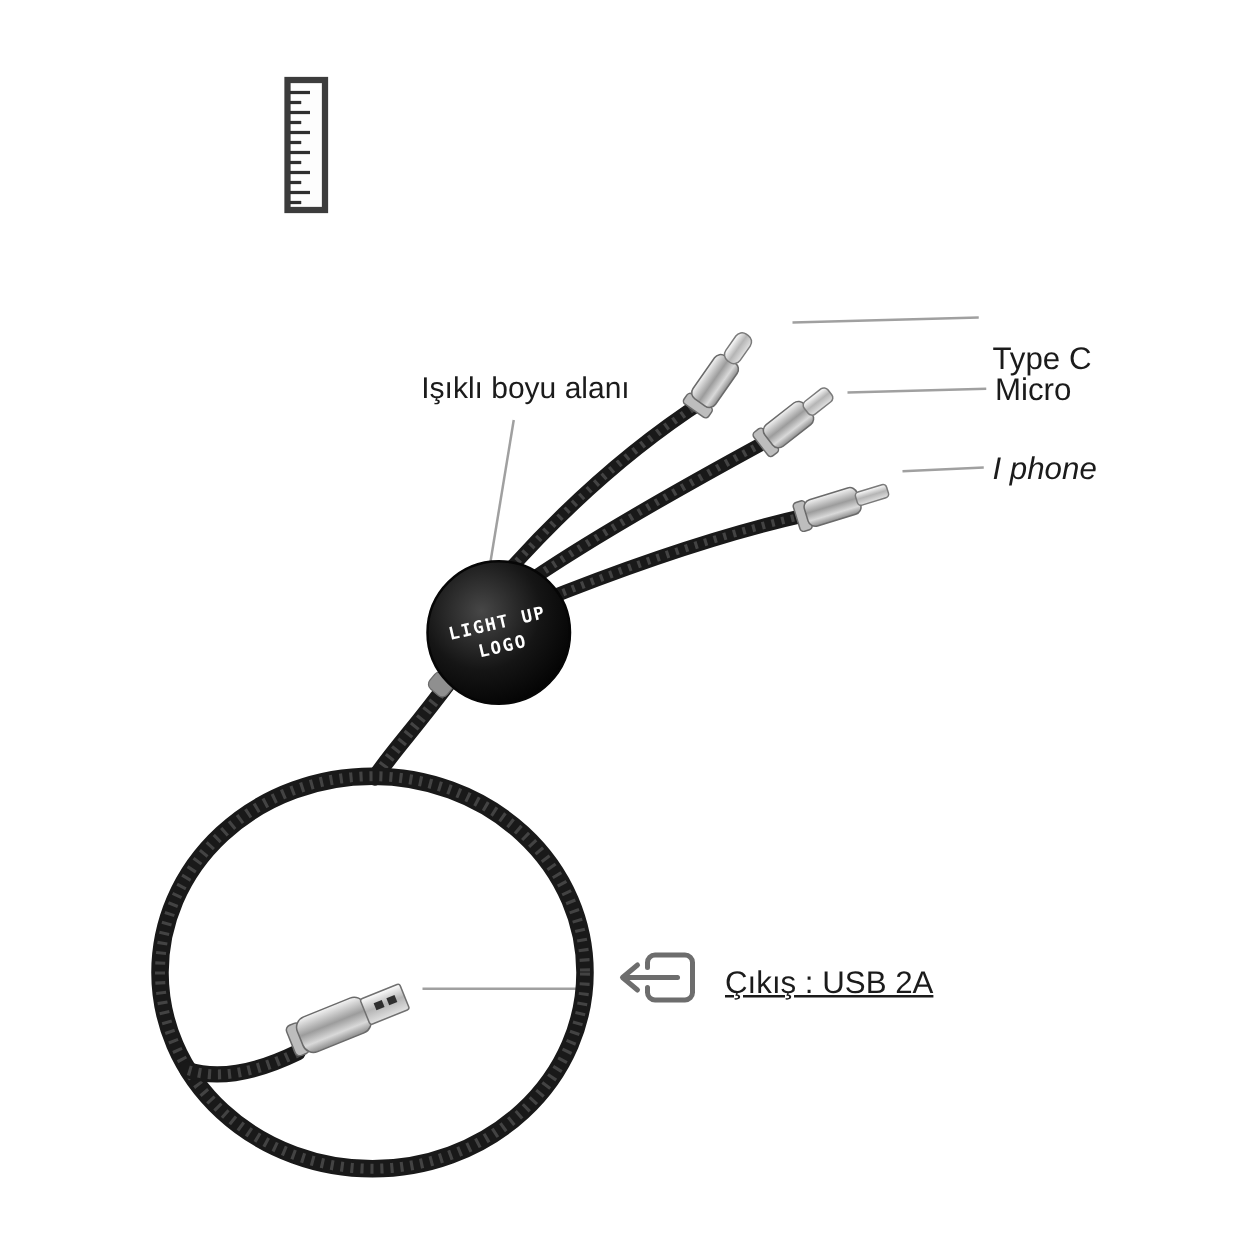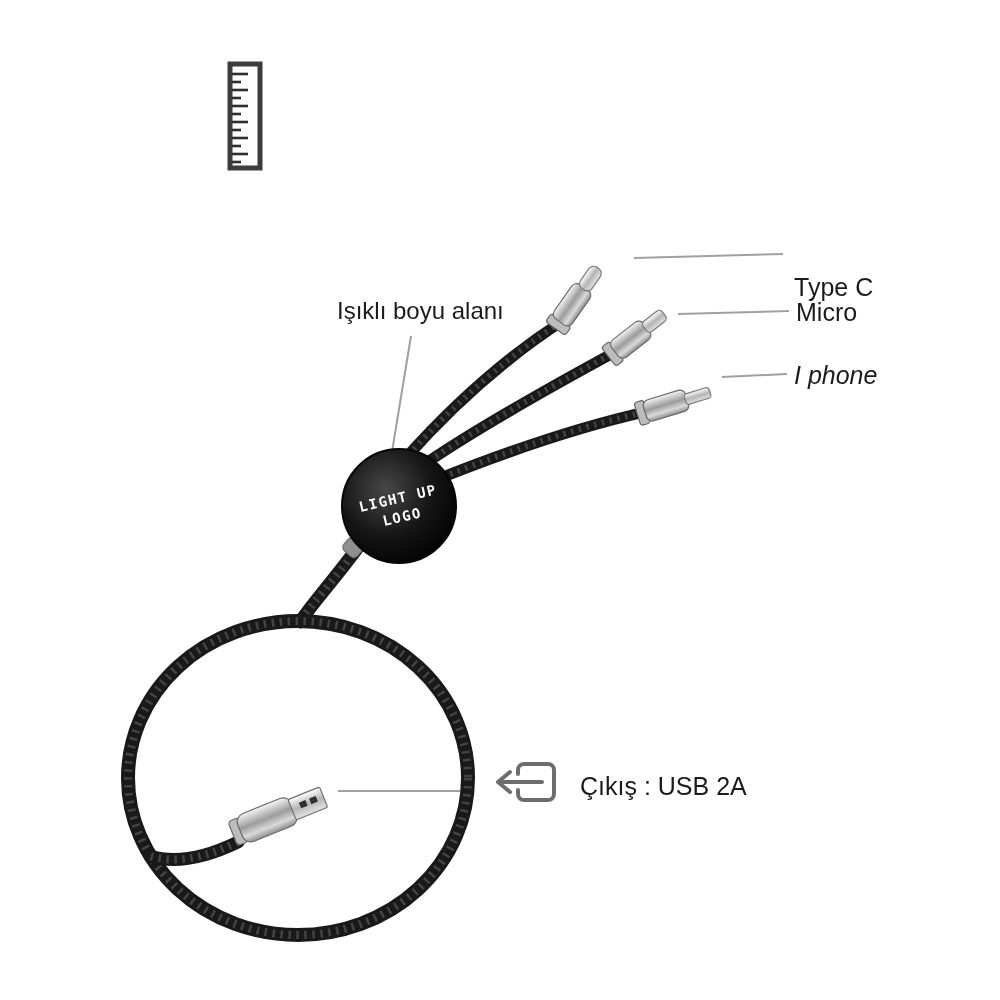--- a/index.html
+++ b/index.html
@@ -15,21 +15,21 @@
     position:absolute;
     color:#1b1b1b;
     white-space:nowrap;
     line-height:1;
   }
   .lbl-length{left:285px;top:112px;font-size:24px;font-weight:bold;letter-spacing:.3px;}
   .lbl-logo{left:337px;top:299px;font-size:24px;}
   .lbl-typec{left:794px;top:243px;font-size:25px;margin-top:32px;}
   .lbl-micro{left:796px;top:300px;font-size:25px;}
   .lbl-iphone{left:794px;top:363px;font-size:25px;font-style:italic;}
-  .lbl-output{left:580px;top:774px;font-size:25px;}
+  .lbl-output{left:580px;top:774px;font-size:25px;text-decoration:underline;}
   
   .cable-base{stroke:#191919;fill:none;stroke-linecap:round;}
   .cable-tex{stroke:#4e4e4e;fill:none;stroke-dasharray:2.5 5.5;stroke-linecap:butt;opacity:.8;}
   .leader{stroke:#a0a0a0;stroke-width:2;fill:none;}
   .metal-stroke{stroke:#6a6a6a;stroke-width:1.2;}
   .disc-text{
     font-family:"DejaVu Sans Mono", monospace;
     font-weight:bold;
     fill:#ffffff;
     letter-spacing:1.5px;

